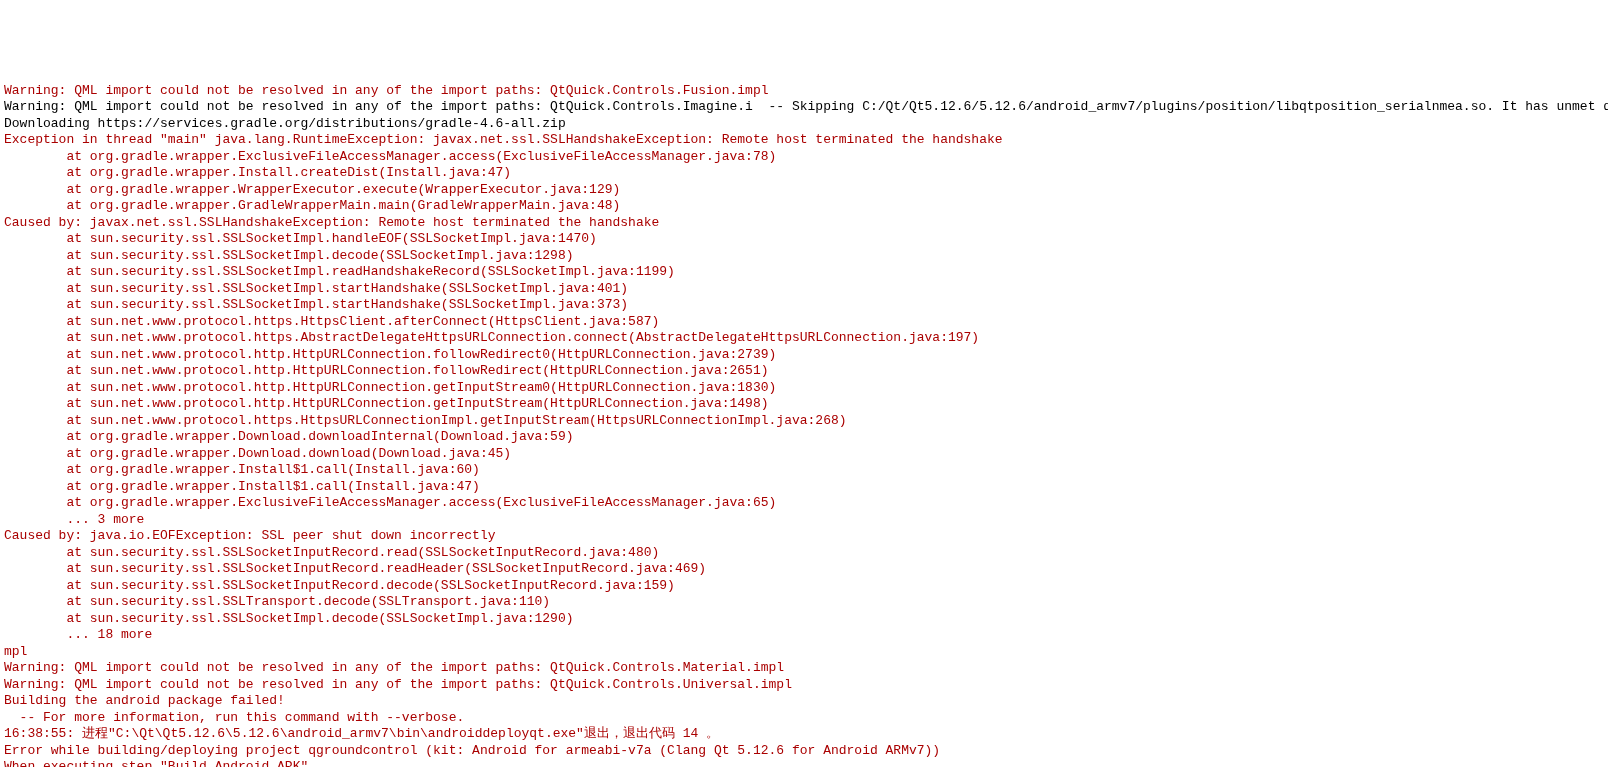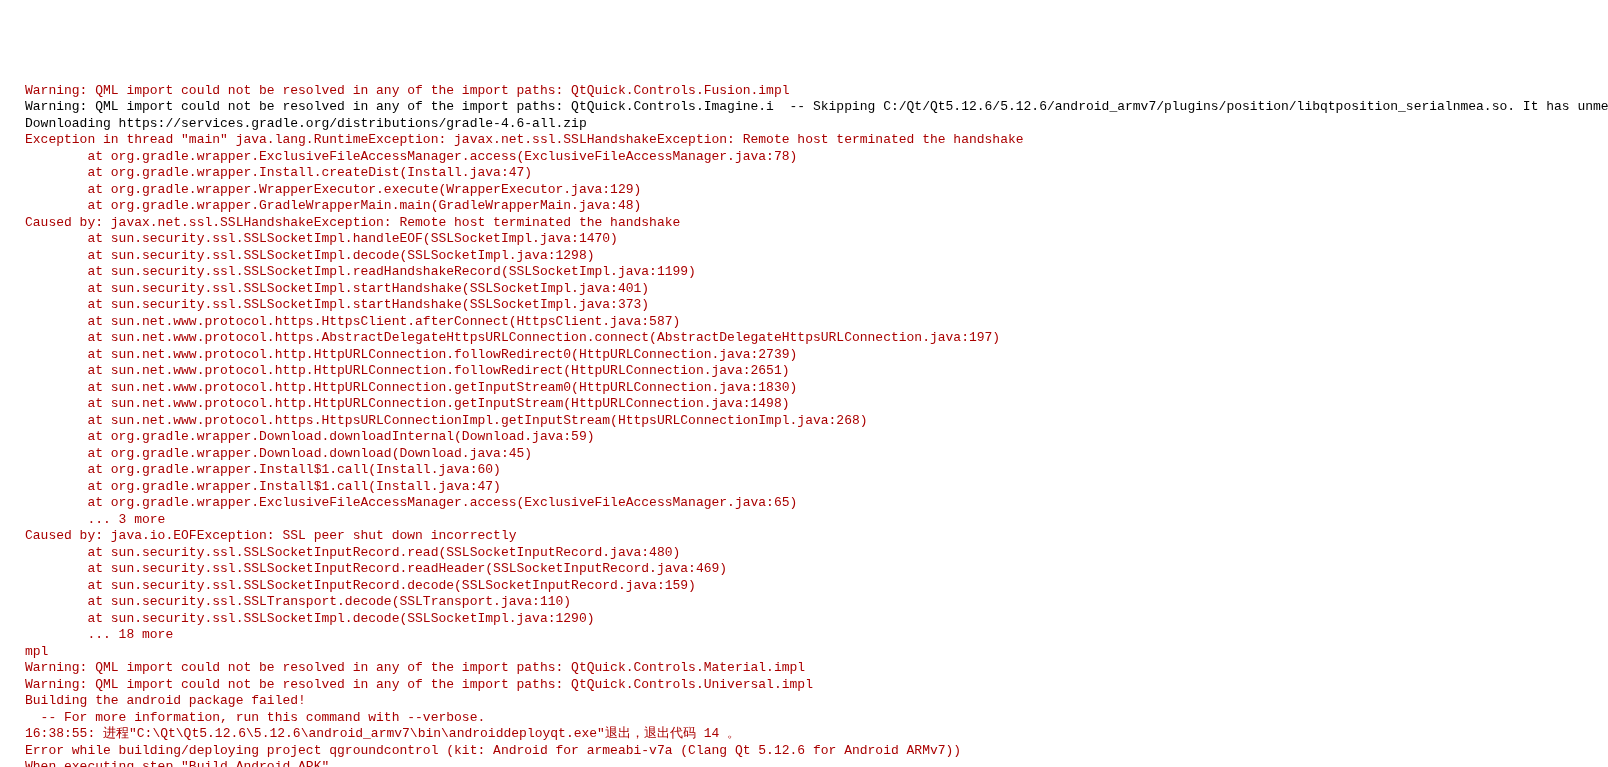--- a/index.html
+++ b/index.html
@@ -11,21 +11,21 @@
     line-height: 16.5px;
     color: #000000;
     white-space: pre;
     overflow-x: auto;
   }
   .log-container {
     padding: 0 4px 4px 4px;
   }
   .dark-red { color: #aa0000; }
   .black { color: #000000; }
-  .line { display: block; margin-left: 21px; }
+  .line { display: block; }
 </style>
 </head>
 <body>
 
 
 
 <div class="log-container" id="log"><span class="line dark-red">Warning: QML import could not be resolved in any of the import paths: QtQuick.Controls.Fusion.impl</span><span class="line black">Warning: QML import could not be resolved in any of the import paths: QtQuick.Controls.Imagine.i  -- Skipping C:/Qt/Qt5.12.6/5.12.6/android_armv7/plugins/position/libqtposition_serialnmea.so. It has unmet dependencies: lib/libQt5SerialPort.so.</span><span class="line black">Downloading https://services.gradle.org/distributions/gradle-4.6-all.zip</span><span class="line black"></span><span class="line dark-red">Exception in thread "main" java.lang.RuntimeException: javax.net.ssl.SSLHandshakeException: Remote host terminated the handshake</span><span class="line dark-red">        at org.gradle.wrapper.ExclusiveFileAccessManager.access(ExclusiveFileAccessManager.java:78)</span><span class="line dark-red">        at org.gradle.wrapper.Install.createDist(Install.java:47)</span><span class="line dark-red">        at org.gradle.wrapper.WrapperExecutor.execute(WrapperExecutor.java:129)</span><span class="line dark-red">        at org.gradle.wrapper.GradleWrapperMain.main(GradleWrapperMain.java:48)</span><span class="line dark-red">Caused by: javax.net.ssl.SSLHandshakeException: Remote host terminated the handshake</span><span class="line dark-red">        at sun.security.ssl.SSLSocketImpl.handleEOF(SSLSocketImpl.java:1470)</span><span class="line dark-red">        at sun.security.ssl.SSLSocketImpl.decode(SSLSocketImpl.java:1298)</span><span class="line dark-red">        at sun.security.ssl.SSLSocketImpl.readHandshakeRecord(SSLSocketImpl.java:1199)</span><span class="line dark-red">        at sun.security.ssl.SSLSocketImpl.startHandshake(SSLSocketImpl.java:401)</span><span class="line dark-red">        at sun.security.ssl.SSLSocketImpl.startHandshake(SSLSocketImpl.java:373)</span><span class="line dark-red">        at sun.net.www.protocol.https.HttpsClient.afterConnect(HttpsClient.java:587)</span><span class="line dark-red">        at sun.net.www.protocol.https.AbstractDelegateHttpsURLConnection.connect(AbstractDelegateHttpsURLConnection.java:197)</span><span class="line dark-red">        at sun.net.www.protocol.http.HttpURLConnection.followRedirect0(HttpURLConnection.java:2739)</span><span class="line dark-red">        at sun.net.www.protocol.http.HttpURLConnection.followRedirect(HttpURLConnection.java:2651)</span><span class="line dark-red">        at sun.net.www.protocol.http.HttpURLConnection.getInputStream0(HttpURLConnection.java:1830)</span><span class="line dark-red">        at sun.net.www.protocol.http.HttpURLConnection.getInputStream(HttpURLConnection.java:1498)</span><span class="line dark-red">        at sun.net.www.protocol.https.HttpsURLConnectionImpl.getInputStream(HttpsURLConnectionImpl.java:268)</span><span class="line dark-red">        at org.gradle.wrapper.Download.downloadInternal(Download.java:59)</span><span class="line dark-red">        at org.gradle.wrapper.Download.download(Download.java:45)</span><span class="line dark-red">        at org.gradle.wrapper.Install$1.call(Install.java:60)</span><span class="line dark-red">        at org.gradle.wrapper.Install$1.call(Install.java:47)</span><span class="line dark-red">        at org.gradle.wrapper.ExclusiveFileAccessManager.access(ExclusiveFileAccessManager.java:65)</span><span class="line dark-red">        ... 3 more</span><span class="line dark-red">Caused by: java.io.EOFException: SSL peer shut down incorrectly</span><span class="line dark-red">        at sun.security.ssl.SSLSocketInputRecord.read(SSLSocketInputRecord.java:480)</span><span class="line dark-red">        at sun.security.ssl.SSLSocketInputRecord.readHeader(SSLSocketInputRecord.java:469)</span><span class="line dark-red">        at sun.security.ssl.SSLSocketInputRecord.decode(SSLSocketInputRecord.java:159)</span><span class="line dark-red">        at sun.security.ssl.SSLTransport.decode(SSLTransport.java:110)</span><span class="line dark-red">        at sun.security.ssl.SSLSocketImpl.decode(SSLSocketImpl.java:1290)</span><span class="line dark-red">        ... 18 more</span><span class="line dark-red">mpl</span><span class="line dark-red">Warning: QML import could not be resolved in any of the import paths: QtQuick.Controls.Material.impl</span><span class="line dark-red">Warning: QML import could not be resolved in any of the import paths: QtQuick.Controls.Universal.impl</span><span class="line dark-red">Building the android package failed!</span><span class="line dark-red">  -- For more information, run this command with --verbose.</span><span class="line dark-red">16:38:55: 进程"C:\Qt\Qt5.12.6\5.12.6\android_armv7\bin\androiddeployqt.exe"退出，退出代码 14 。</span><span class="line dark-red">Error while building/deploying project qgroundcontrol (kit: Android for armeabi-v7a (Clang Qt 5.12.6 for Android ARMv7))</span><span class="line dark-red">When executing step "Build Android APK"</span></div>
 
 
 

